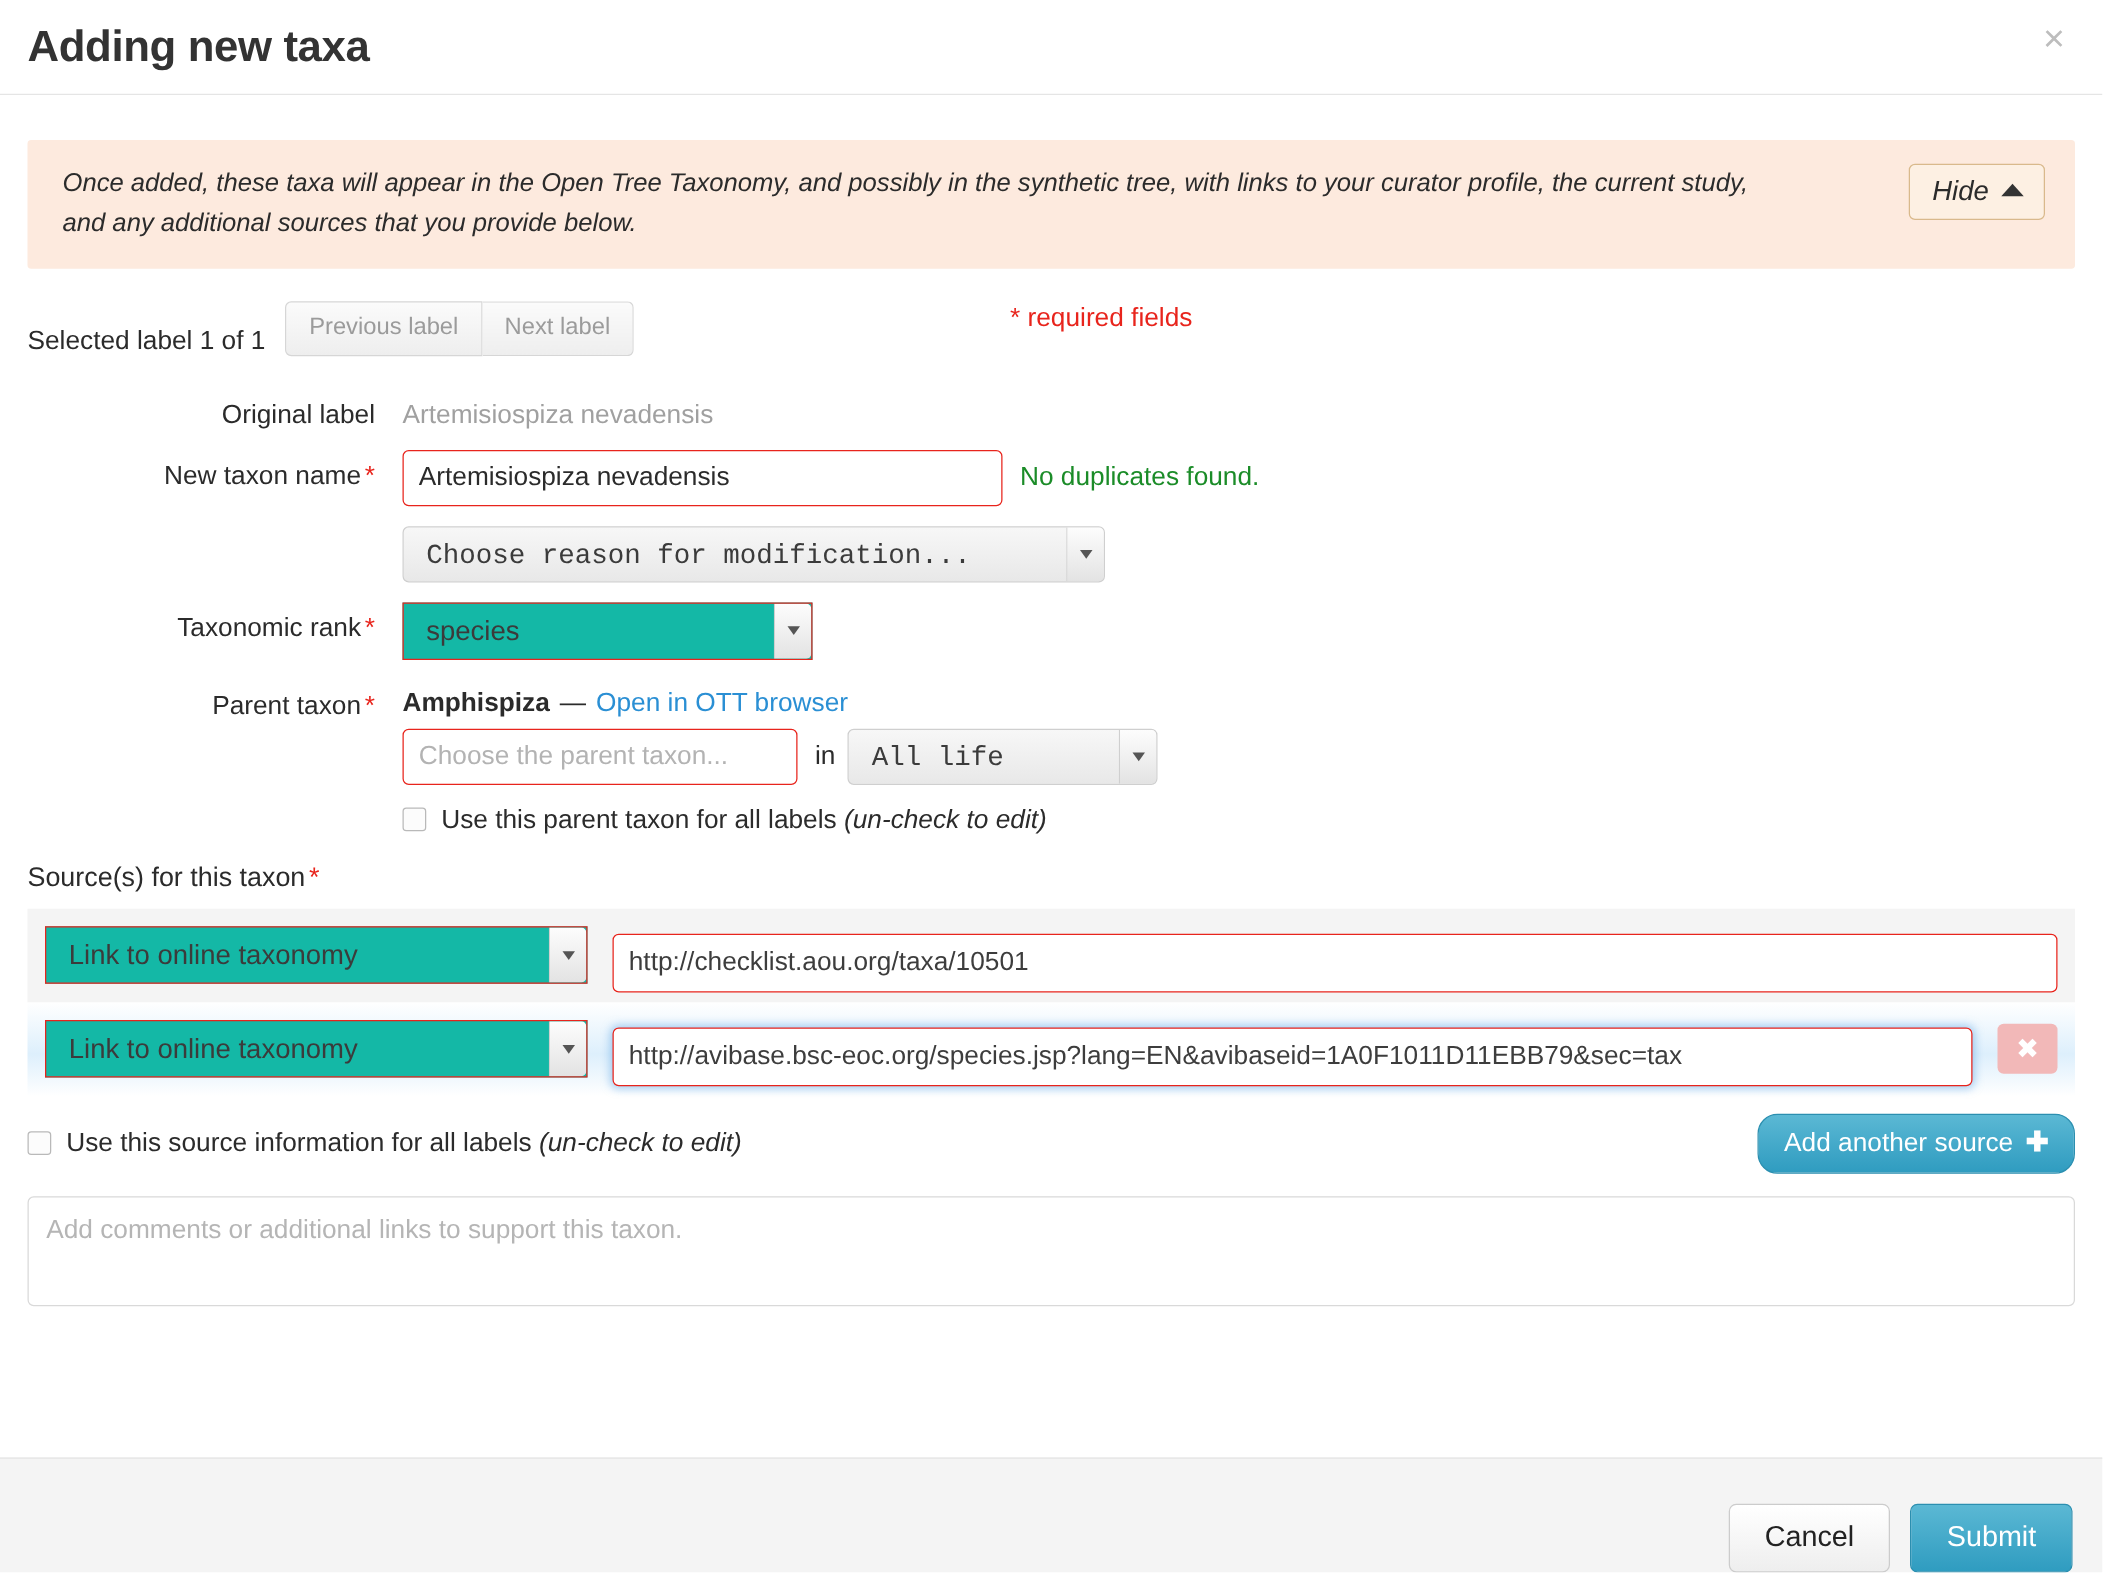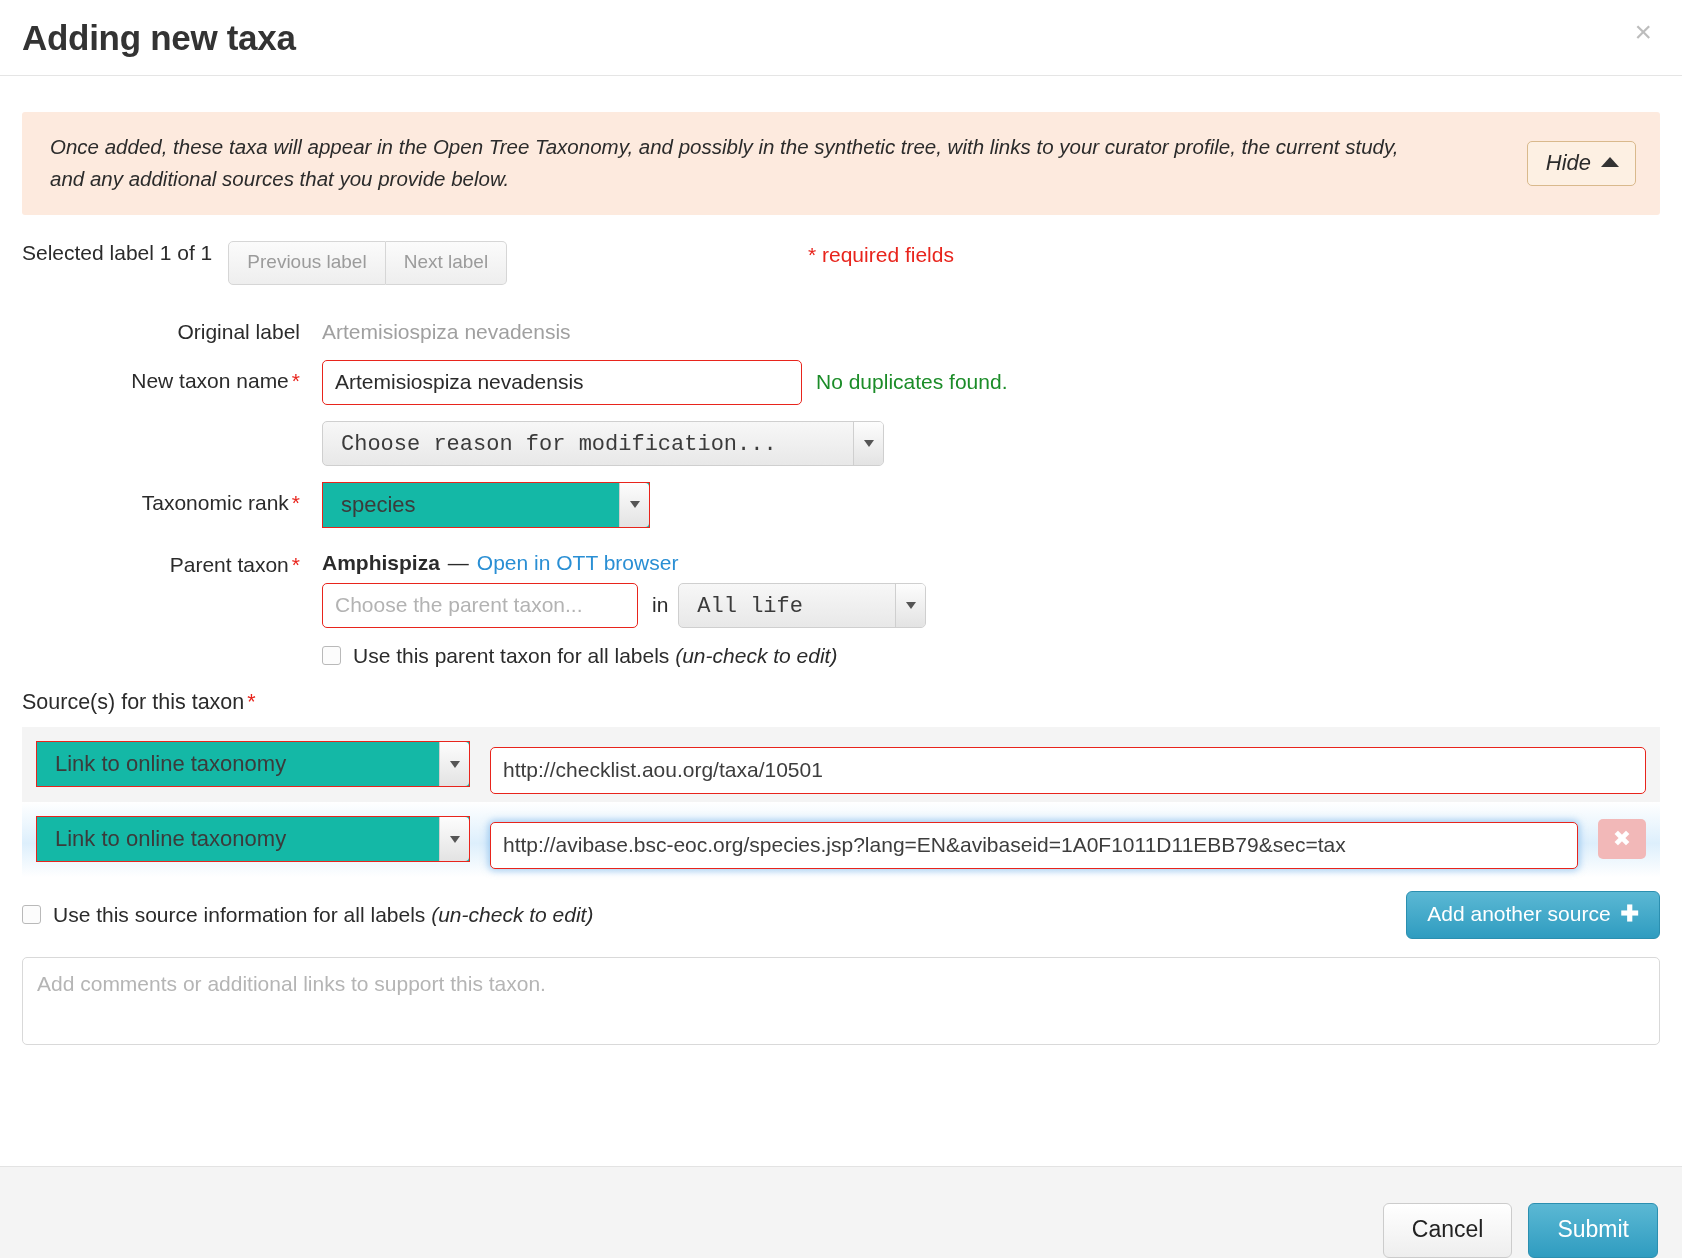--- a/index.html
+++ b/index.html
@@ -53,21 +53,21 @@
     overflow: hidden;
     position: relative;
   }
 
   
   .notice {
     background: #fdeade;
     border-radius: 3px;
     padding: 19px 24px 19px 28px;
     display: flex;
-    align-items: center;
+    align-items: flex-start;
     justify-content: space-between;
     gap: 18px;
     margin-bottom: 26px;
   }
   .notice-text {
     font-style: italic;
     font-size: 20.5px;
     line-height: 1.58;
     color: #2b2b2b;
     max-width: 1370px;
@@ -90,21 +90,21 @@
     width: 0; height: 0;
     border-left: 9px solid transparent;
     border-right: 9px solid transparent;
     border-bottom: 10px solid #333;
     display: inline-block;
     margin-top: -2px;
   }
 
   
   .label-nav-row {
-    display: flex; align-items: flex-start;
+    display: flex; align-items: flex-end;
     margin-bottom: 26px;
     position: relative;
   }
   .selected-label-text {
     font-size: 21px;
     color: #2b2b2b;
     margin-right: 16px;
     white-space: nowrap;
   }
   .btn-group { display: flex; }
@@ -294,26 +294,26 @@
   }
 
   .source-footer {
     display: flex; align-items: center;
     justify-content: space-between;
     margin-top: 14px;
   }
   .btn-primary {
     background: linear-gradient(to bottom, #5bb8d4 0%, #2f9cc0 100%);
     border: 1px solid #2b8fb0;
-    border-radius: 6px;
+    border-radius: 16px;
     color: #ffffff;
     font-size: 21px;
     padding: 11px 20px 13px 20px;
     cursor: pointer;
-    display: flex; align-items: center; gap: 10px;
+    display: flex; align-items: flex-end; gap: 10px;
     font-family: "Liberation Sans", sans-serif;
     line-height: 1;
   }
   .plus-ico { font-size: 22px; font-weight: bold; }
 
   .comments-area {
     width: 100%;
     height: 88px;
     border: 1px solid #d9d9d9;
     border-radius: 5px;

